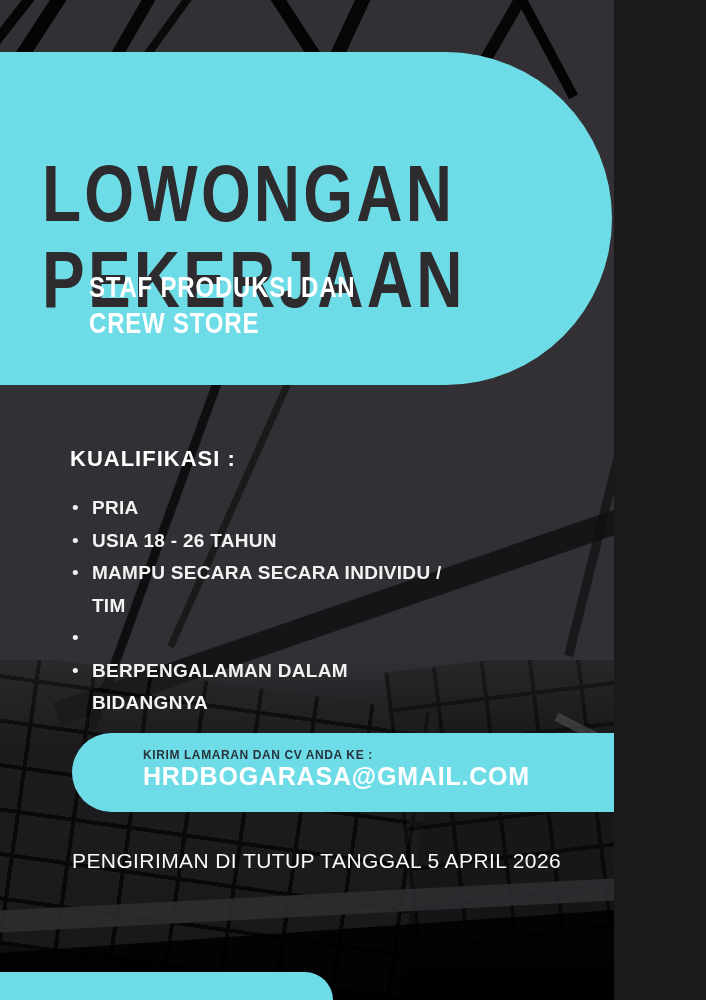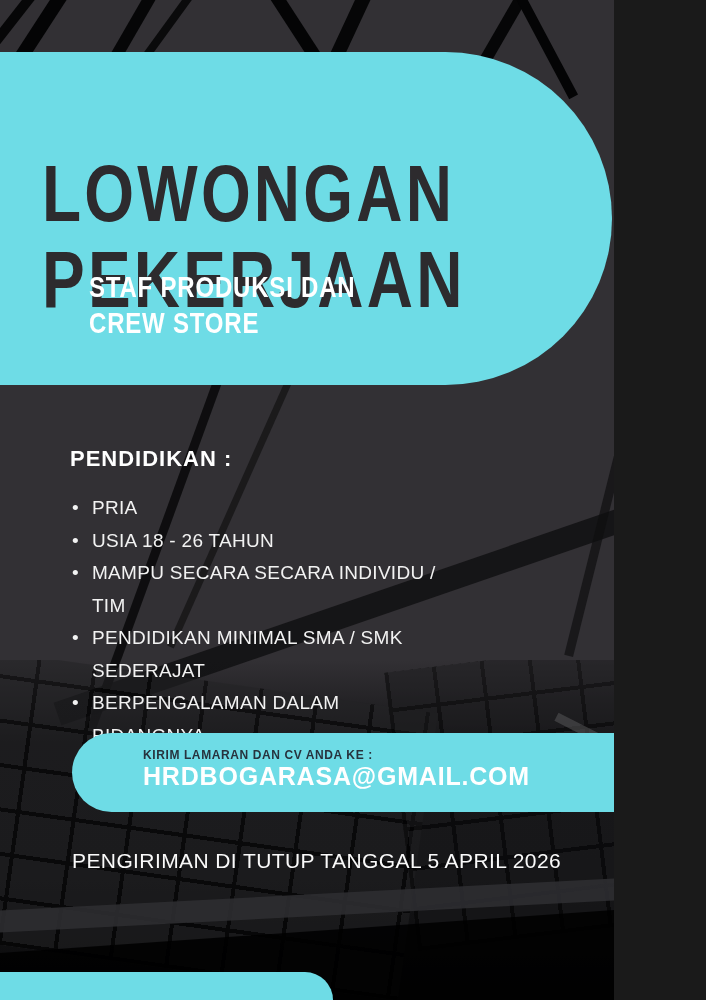--- a/index.html
+++ b/index.html
@@ -66,21 +66,21 @@
     color:#FFFFFF;font-weight:700;font-size:30px;line-height:36px;letter-spacing:1px;margin-left:44px;
   }
   .q-heading{
     position:absolute;left:70px;top:446px;z-index:5;
     color:#FFFFFF;font-weight:700;font-size:22px;letter-spacing:1px;
   }
   .q-list{position:absolute;left:72px;top:492px;width:430px;z-index:5;}
   .q-item{display:flex;align-items:flex-start;gap:13px;
     color:#F2F2F2;font-size:19px;line-height:32.5px;letter-spacing:0.3px;font-weight:400;}
   .q-item .dot{flex:0 0 auto;}
-  .q-item .txt{white-space:pre-line;max-width:360px;}
+  .q-item .txt{white-space:pre-line;max-width:360px;font-weight:bold;}
   .contact-label{font-size:12px;font-weight:700;color:#27333E;letter-spacing:0.6px;}
   .contact-email{font-size:25px;font-weight:700;color:#FFFFFF;letter-spacing:0.8px;margin-top:0;}
   .deadline{
     position:absolute;left:72px;top:849px;z-index:6;
     color:#FAFAFA;font-size:21px;letter-spacing:0.4px;text-align:center;
   }
 </style>
 </head>
 <body>
 
@@ -114,39 +114,37 @@
   <h1 class="title">
     <span class="squeeze">LOWONGAN</span>
     <span class="squeeze">PEKERJAAN</span>
   </h1>
 
   <div class="subtitle">
     <span class="squeeze">STAF PRODUKSI DAN</span>
     <span class="squeeze">CREW STORE</span>
   </div>
 
-  <div class="q-heading">PENDIDIKAN :</div>
+  <div class="q-heading">KUALIFIKASI :</div>
 
   <div class="q-list">
     <div class="q-item">
       <span class="dot">•</span>
       <span class="txt">PRIA</span>
     </div>
     <div class="q-item">
       <span class="dot">•</span>
       <span class="txt">USIA 18 - 26 TAHUN</span>
     </div>
     <div class="q-item">
       <span class="dot">•</span>
       <span class="txt">MAMPU SECARA SECARA INDIVIDU / TIM</span>
     </div>
     <div class="q-item">
       <span class="dot">•</span>
-      <span class="txt">PENDIDIKAN MINIMAL SMA / SMK
-SEDERAJAT</span>
     </div>
     <div class="q-item">
       <span class="dot">•</span>
       <span class="txt">BERPENGALAMAN DALAM BIDANGNYA</span>
     </div>
   </div>
 
   <div class="contact">
     <div class="contact-label">KIRIM LAMARAN DAN CV ANDA KE :</div>
     <div class="contact-email">HRDBOGARASA@GMAIL.COM</div>

